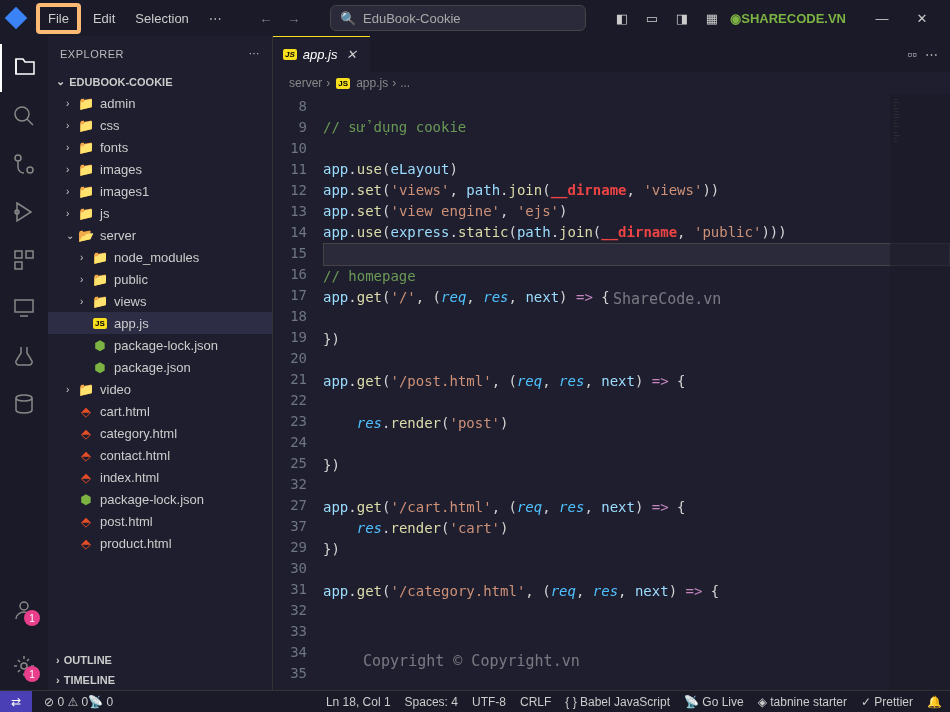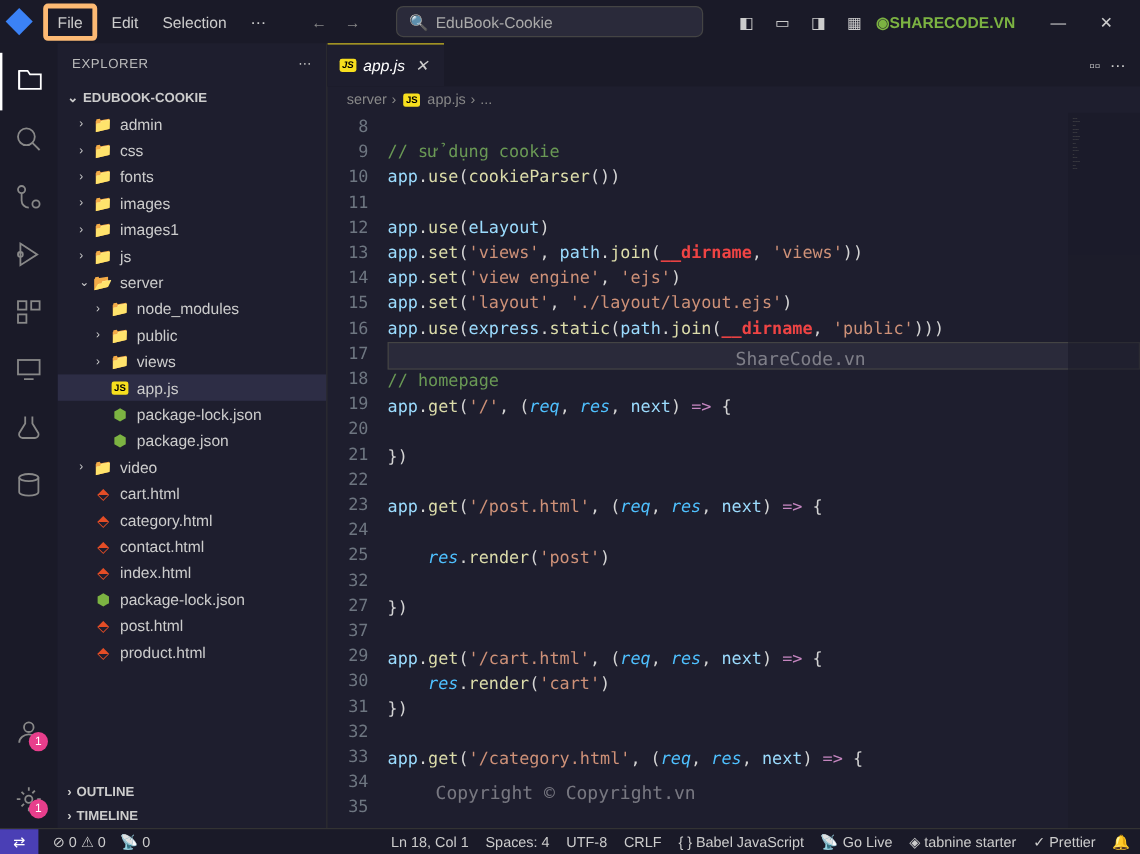--- a/index.html
+++ b/index.html
@@ -54,21 +54,21 @@
 .c-var { color: #9cdcfe; }
 .c-method { color: #dcdcaa; }
 .c-string { color: #ce9178; }
 .c-param { color: #4fc1ff; font-style: italic; }
 .c-keyword { color: #c586c0; }
 .c-punct { color: #d4d4d4; }
 .c-prop { color: #ef4444; font-weight: bold; }
 .minimap { position: absolute; right: 0; top: 0; width: 60px; height: 100%; background: #1a1a28; opacity: 0.6; }
 .minimap-content { padding: 4px; font-size: 2px; line-height: 3px; color: #555; }
 .statusbar { height: 22px; background: #1a1a28; display: flex; align-items: center; padding: 0 8px; font-size: 12px; color: #ccc; gap: 12px; border-top: 1px solid #333; }
-.sb-left { display: flex; align-items: center; gap: 12px; }
+.sb-left { display: flex; align-items: center; }
 .sb-remote { background: #4a3fb5; height: 22px; width: 32px; display: flex; align-items: center; justify-content: center; margin-left: -8px; color: #fff; }
 .sb-right { margin-left: auto; display: flex; align-items: center; gap: 14px; }
 .watermark { position: absolute; color: rgba(255,255,255,0.4); font-size: 15px; pointer-events: none; }
 </style>
 </head>
 <body>
 
 <div class="titlebar">
   <div class="vscode-logo"></div>
   <div class="menu-item outlined">File</div>
@@ -328,26 +328,24 @@
           <div class="line">30</div>
           <div class="line">31</div>
           <div class="line">32</div>
           <div class="line">33</div>
           <div class="line">34</div>
           <div class="line">35</div>
         </div>
       <div class="code" id="code">
           <div class="line">&nbsp;</div>
           <div class="line"><span class="c-comment">// sử dụng cookie</span></div>
-          <div class="line"><span class="c-var">app</span><span class="c-punct">.</span><span class="c-method">use</span><span class="c-punct">(</span><span class="c-method">cookieParser</span><span class="c-punct">())</span></div>
           <div class="line">&nbsp;</div>
           <div class="line"><span class="c-var">app</span><span class="c-punct">.</span><span class="c-method">use</span><span class="c-punct">(</span><span class="c-var">eLayout</span><span class="c-punct">)</span></div>
           <div class="line"><span class="c-var">app</span><span class="c-punct">.</span><span class="c-method">set</span><span class="c-punct">(</span><span class="c-string">'views'</span><span class="c-punct">, </span><span class="c-var">path</span><span class="c-punct">.</span><span class="c-method">join</span><span class="c-punct">(</span><span class="c-prop">__dirname</span><span class="c-punct">, </span><span class="c-string">'views'</span><span class="c-punct">))</span></div>
           <div class="line"><span class="c-var">app</span><span class="c-punct">.</span><span class="c-method">set</span><span class="c-punct">(</span><span class="c-string">'view engine'</span><span class="c-punct">, </span><span class="c-string">'ejs'</span><span class="c-punct">)</span></div>
-          <div class="line"><span class="c-var">app</span><span class="c-punct">.</span><span class="c-method">set</span><span class="c-punct">(</span><span class="c-string">'layout'</span><span class="c-punct">, </span><span class="c-string">'./layout/layout.ejs'</span><span class="c-punct">)</span></div>
           <div class="line"><span class="c-var">app</span><span class="c-punct">.</span><span class="c-method">use</span><span class="c-punct">(</span><span class="c-var">express</span><span class="c-punct">.</span><span class="c-method">static</span><span class="c-punct">(</span><span class="c-var">path</span><span class="c-punct">.</span><span class="c-method">join</span><span class="c-punct">(</span><span class="c-prop">__dirname</span><span class="c-punct">, </span><span class="c-string">'public'</span><span class="c-punct">)))</span></div>
           <div class="line highlight-line">&nbsp;</div>
           <div class="line"><span class="c-comment">// homepage</span></div>
           <div class="line"><span class="c-var">app</span><span class="c-punct">.</span><span class="c-method">get</span><span class="c-punct">(</span><span class="c-string">'/'</span><span class="c-punct">, (</span><span class="c-param">req</span><span class="c-punct">, </span><span class="c-param">res</span><span class="c-punct">, </span><span class="c-var">next</span><span class="c-punct">) </span><span class="c-keyword">=&gt;</span><span class="c-punct"> {</span></div>
           <div class="line">&nbsp;</div>
           <div class="line"><span class="c-punct">})</span></div>
           <div class="line">&nbsp;</div>
           <div class="line"><span class="c-var">app</span><span class="c-punct">.</span><span class="c-method">get</span><span class="c-punct">(</span><span class="c-string">'/post.html'</span><span class="c-punct">, (</span><span class="c-param">req</span><span class="c-punct">, </span><span class="c-param">res</span><span class="c-punct">, </span><span class="c-var">next</span><span class="c-punct">) </span><span class="c-keyword">=&gt;</span><span class="c-punct"> {</span></div>
           <div class="line">&nbsp;</div>
           <div class="line">    <span class="c-param">res</span><span class="c-punct">.</span><span class="c-method">render</span><span class="c-punct">(</span><span class="c-string">'post'</span><span class="c-punct">)</span></div>

